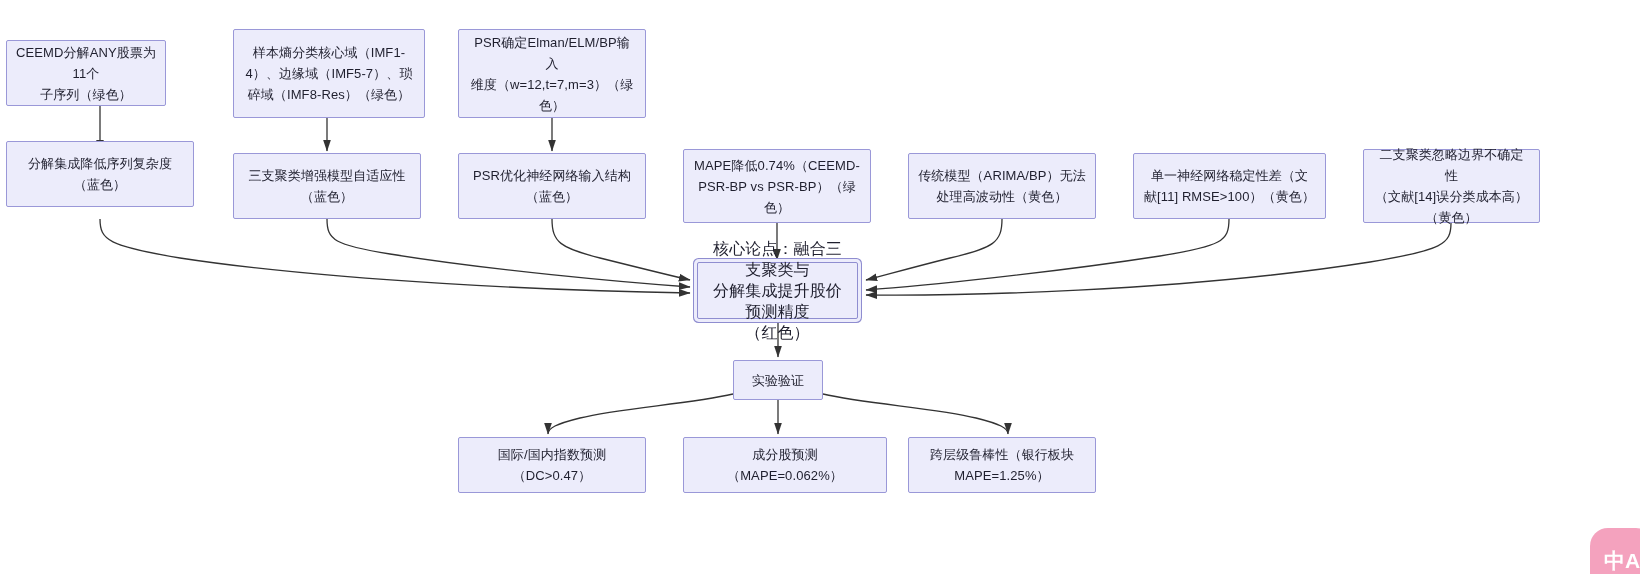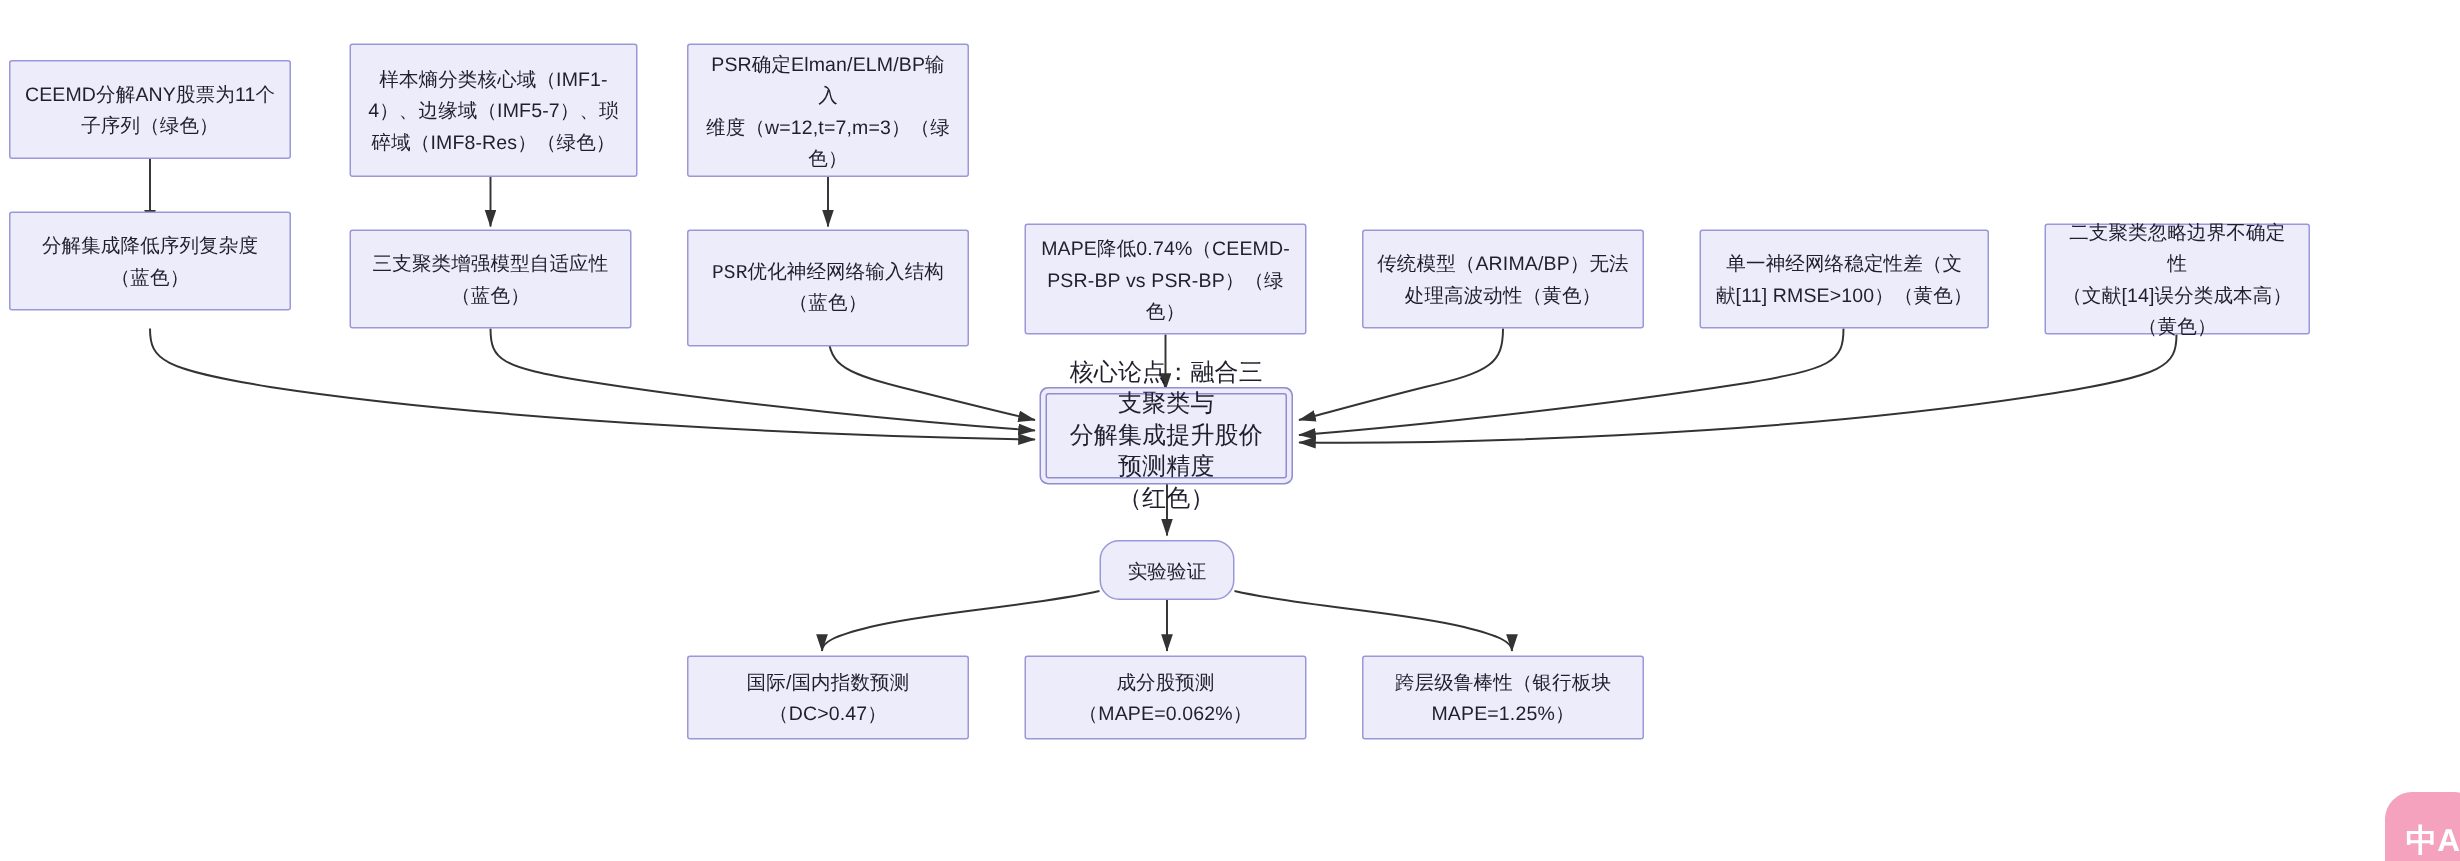--- a/index.html
+++ b/index.html
@@ -97,21 +97,21 @@
       <path d="M1451,223 C1451,244 1443,250 1370,262 C1180,292 950,296 866,295"></path>
 
       <path d="M778,322 L778,357"></path>
 
       <path d="M733,394 C690,404 620,408 580,418 C556,424 548,428 548,434"></path>
       <path d="M778,400 L778,434"></path>
       <path d="M823,394 C866,404 936,408 976,418 C1000,424 1008,428 1008,434"></path>
     </g>
   </svg>
 
-  <div class="node" style="left:6px; top:40px; width:188px; height:66px;">
+  <div class="node" style="left:6px; top:40px; width:160px; height:66px;">
     <span class="node-text">CEEMD分解ANY股票为11个
 子序列（绿色）</span>
   </div>
 
   <div class="node" style="left:233px; top:29px; width:192px; height:89px;">
     <span class="node-text">样本熵分类核心域（IMF1-
 4）、边缘域（IMF5-7）、琐
 碎域（IMF8-Res）（绿色）</span>
   </div>
 
@@ -124,21 +124,21 @@
   <div class="node" style="left:6px; top:141px; width:188px; height:66px;">
     <span class="node-text">分解集成降低序列复杂度
 （蓝色）</span>
   </div>
 
   <div class="node" style="left:233px; top:153px; width:188px; height:66px;">
     <span class="node-text">三支聚类增强模型自适应性
 （蓝色）</span>
   </div>
 
-  <div class="node" style="left:458px; top:153px; width:188px; height:78px;font-family:Liberation Mono, monospace;">
+  <div class="node" style="left:458px; top:153px; width:188px; height:66px;">
     <span class="node-text">PSR优化神经网络输入结构
 （蓝色）</span>
   </div>
 
   <div class="node" style="left:683px; top:149px; width:188px; height:74px;">
     <span class="node-text">MAPE降低0.74%（CEEMD-
 PSR-BP vs PSR-BP）（绿
 色）</span>
   </div>
 
@@ -157,30 +157,30 @@
 （文献[14]误分类成本高）
 （黄色）</span>
   </div>
 
   <div class="node core" style="left:697px; top:262px; width:161px; height:57px;">
     <span class="node-text">核心论点：融合三支聚类与
 分解集成提升股价预测精度
 （红色）</span>
   </div>
 
-  <div class="node" style="left:733px; top:360px; width:90px; height:40px;border-radius:13px;">
+  <div class="node" style="left:733px; top:360px; width:90px; height:40px;">
     <span class="node-text">实验验证</span>
   </div>
 
   <div class="node" style="left:458px; top:437px; width:188px; height:56px;">
     <span class="node-text">国际/国内指数预测
 （DC&gt;0.47）</span>
   </div>
 
-  <div class="node" style="left:683px; top:437px; width:188px; height:56px;">
+  <div class="node" style="left:683px; top:437px; width:204px; height:56px;">
     <span class="node-text">成分股预测
 （MAPE=0.062%）</span>
   </div>
 
   <div class="node" style="left:908px; top:437px; width:188px; height:56px;">
     <span class="node-text">跨层级鲁棒性（银行板块
 MAPE=1.25%）</span>
   </div>
 
   <div id="watermark">

